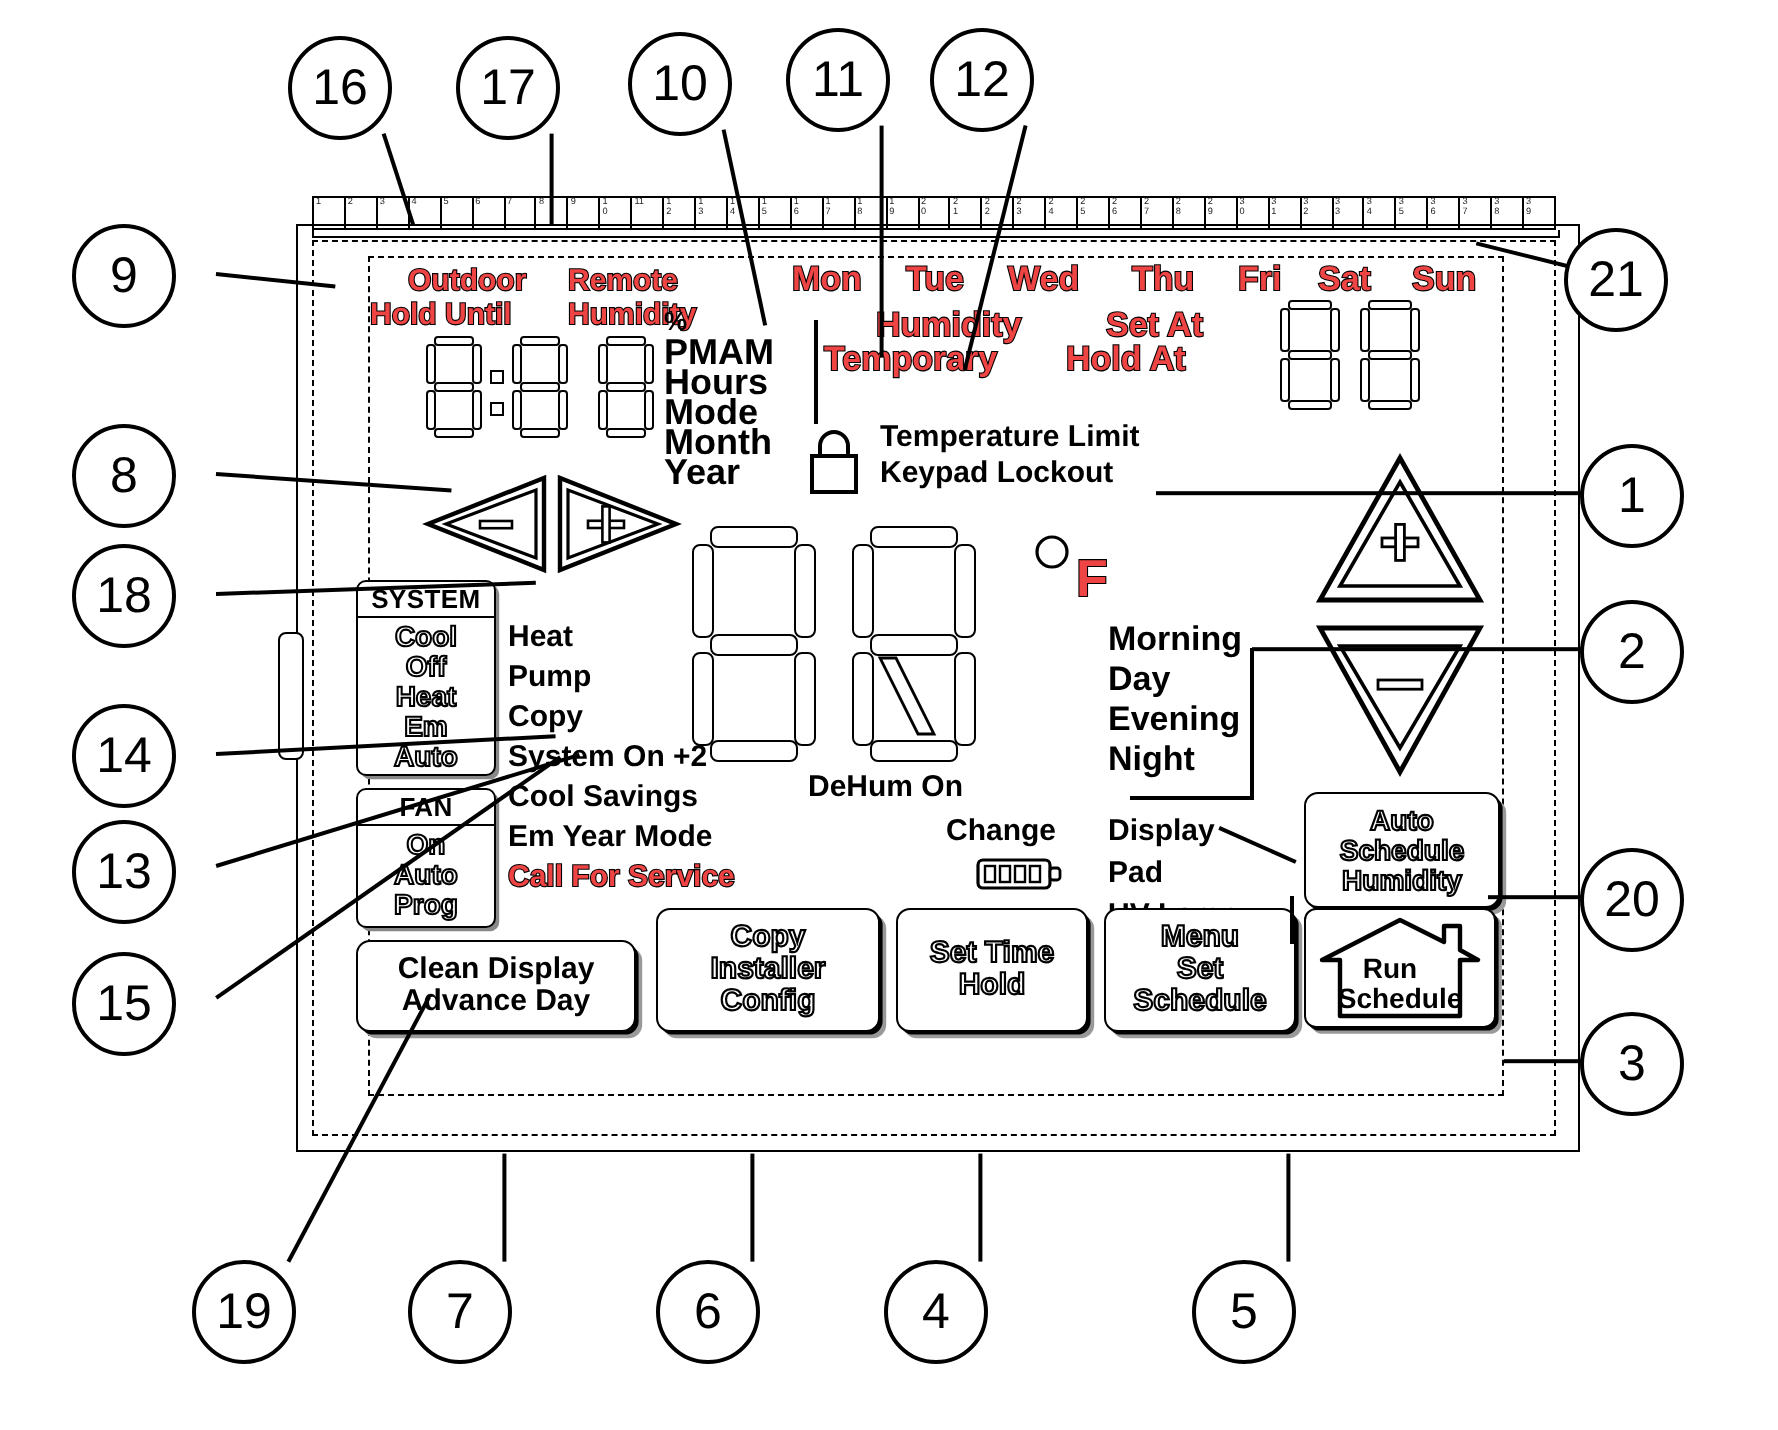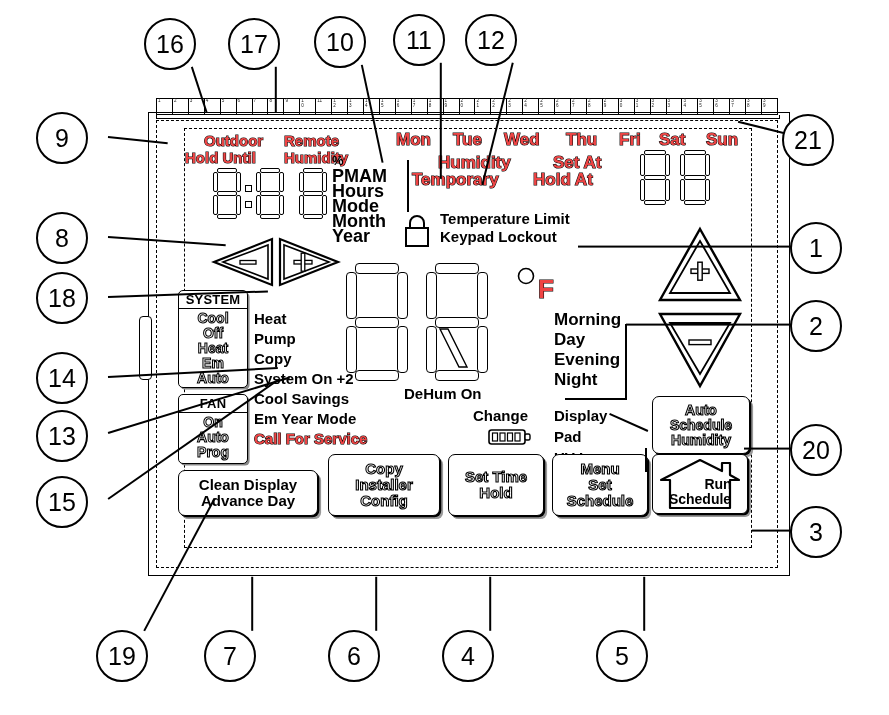--- a/index.html
+++ b/index.html
@@ -478,17 +478,17 @@
     <div>Set</div>
     <div>Schedule</div>
   </div>
 
   <div class="abs" style="left:504px;top:356px;width:96px;height:60px;">
     <div style="position:absolute;inset:0;border:1.6px solid #000;border-radius:6px;background:#fff;
                 box-shadow:1.6px 1.6px 0 -0.3px #000, 3.2px 3.2px 0 -0.3px #999;"></div>
     <svg id="house" style="left:6px;top:4px;" width="84" height="52" viewBox="0 0 84 52">
       <path d="M3,22 L42,2 L64,13 L64,5 L72,5 L72,17 L81,22 L72,22 L72,50 L12,50 L12,22 Z" fill="#fff" stroke="#000" stroke-width="2.2" stroke-linejoin="round"></path>
     </svg>
-    <div class="abs" style="left:0;top:22px;width:86px;text-align:center;font-size:14px;font-weight:700;color:#000;padding-left:23px;">Run</div>
+    <div class="abs" style="left:0;top:22px;width:86px;text-align:center;font-size:14px;font-weight:700;color:#000;">Run</div>
     <div class="abs" style="left:0;top:37px;width:96px;text-align:center;font-size:14px;font-weight:700;color:#000;">Schedule</div>
   </div>
 
 </div>
 
 </body></html>

